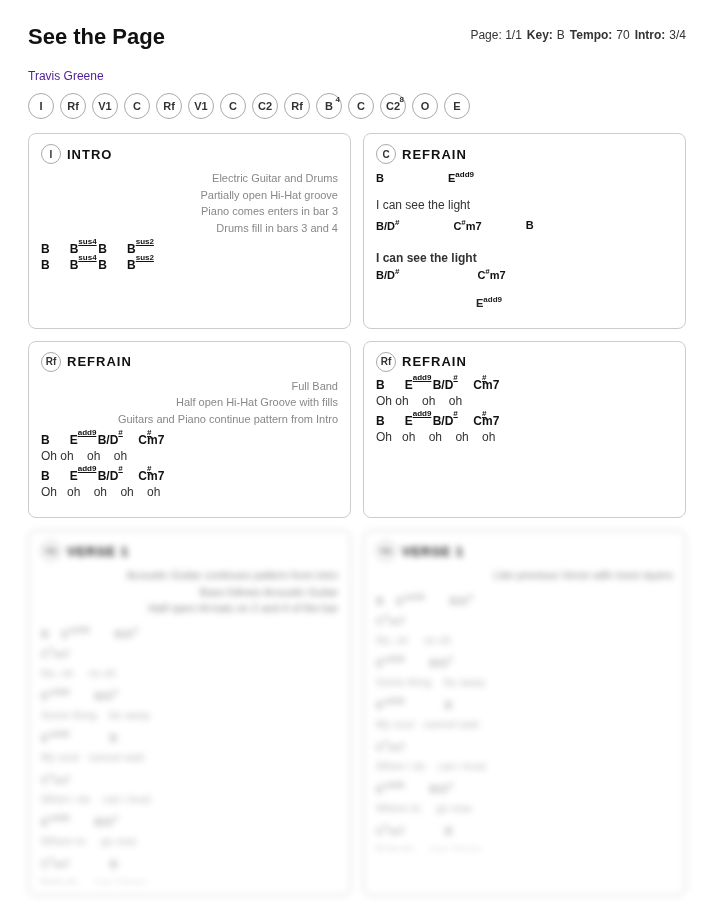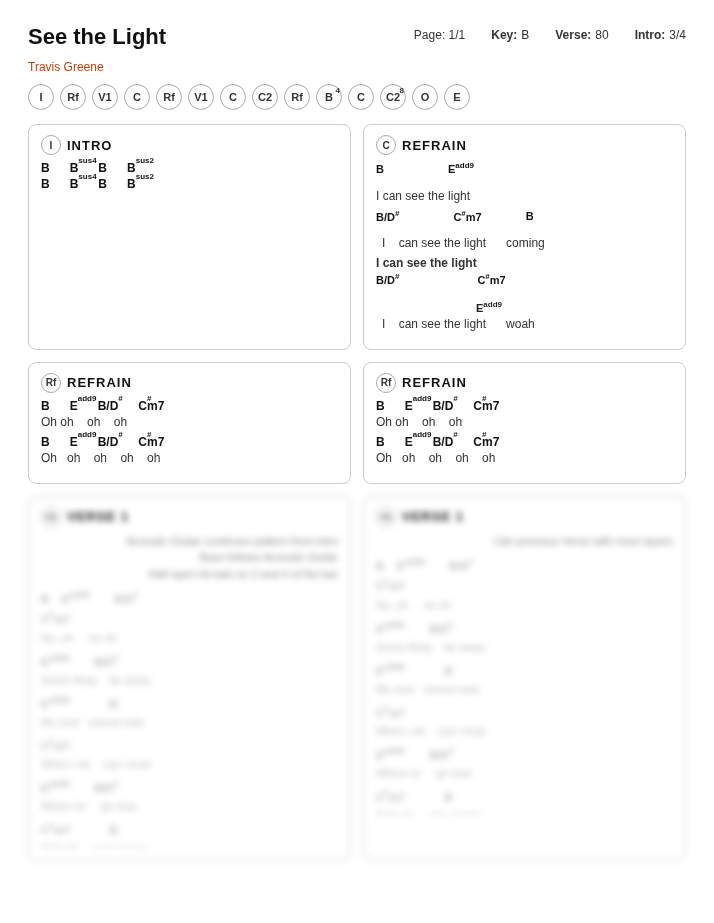--- a/index.html
+++ b/index.html
@@ -10,22 +10,22 @@
       width: 714px;
       min-height: 923px;
       padding: 24px 28px 20px 28px;
       font-size: 13px;
     }
 
     
     .header { display: flex; justify-content: space-between; align-items: flex-start; margin-bottom: 10px; }
     .header-left {}
     .song-title { font-size: 22px; font-weight: bold; color: #111; }
-    .song-artist { font-size: 12px; color: #c2410c; margin-top: 10px; }
-    .header-right { display: flex; gap: 26px; font-size: 12px; color: #333; align-items: flex-end; padding-top: 4px; }
+    .song-artist { font-size: 12px; color: #4c1d95; margin-top: 19px; }
+    .header-right { display: flex; gap: 5px; font-size: 12px; color: #333; align-items: flex-end; padding-top: 4px; }
     .header-right span { display: flex; gap: 4px; }
     .header-right strong { font-weight: bold; }
 
     
     .section-nav { display: flex; flex-wrap: wrap; gap: 6px; margin-bottom: 14px; align-items: center; }
     .nav-bubble {
       border: 1.5px solid #aaa;
       border-radius: 50%;
       width: 26px; height: 26px;
       display: flex; align-items: center; justify-content: center;
@@ -96,20 +96,21 @@
       font-size: 12px;
       color: #111;
       margin-right: 6px;
       position: relative;
     }
     .chord sup {
       font-size: 8px;
       font-weight: bold;
       position: absolute;
       top: -5px;
+      text-decoration: underline;
     }
 
     .lyric-line {
       font-size: 12px;
       color: #333;
       margin-bottom: 1px;
     }
 
     .bold-chord-row {
       display: flex;
@@ -126,34 +127,34 @@
     .col-unit .c { font-weight: bold; font-size: 11px; color: #111; white-space: nowrap; }
     .col-unit .l { font-size: 12px; color: #333; white-space: nowrap; }
 
     .line-only { font-size: 12px; color: #333; margin-bottom: 2px; font-weight: bold; }
   </style>
 </head>
 <body>
 
 <div class="header">
   <div class="header-left">
-    <div class="song-title">See the Light</div>
+    <div class="song-title">See the Page</div>
     <div class="song-artist">Travis Greene</div>
   </div>
   <div class="header-right">
     <span>
       <span>Page: 1/1</span>
     </span>
     <span>
       <strong>Key:</strong>
       <span>B</span>
     </span>
     <span>
-      <strong>Verse:</strong>
-      <span>80</span>
+      <strong>Tempo:</strong>
+      <span>70</span>
     </span>
     <span>
       <strong>Intro:</strong>
       <span>3/4</span>
     </span>
   </div>
 </div>
 
 <div class="section-nav">
   <div class="nav-bubble">I</div>
@@ -172,20 +173,26 @@
   <div class="nav-bubble">E</div>
 </div>
 
 <div class="main-grid">
 
   <div class="section-card">
     <div class="section-header">
       <div class="section-label-bubble">I</div>
       <div class="section-title">INTRO</div>
     </div>
+    <div class="section-subtitle">
+      Electric Guitar and Drums<br>
+      Partially open Hi-Hat groove<br>
+      Piano comes enters in bar 3<br>
+      Drums fill in bars 3 and 4
+    </div>
     <div class="bold-chord-row">
       <span class="chord"><strong>B</strong></span>
       <span class="chord"><strong>B<sup>sus4</sup></strong></span>
       <span class="chord"><strong>B</strong></span>
       <span class="chord"><strong>B<sup>sus2</sup></strong></span>
     </div>
     <div class="bold-chord-row">
       <span class="chord"><strong>B</strong></span>
       <span class="chord"><strong>B<sup>sus4</sup></strong></span>
       <span class="chord"><strong>B</strong></span>
@@ -221,47 +228,50 @@
         </div>
         <div class="col-unit" style="margin-left:50px;">
           <span class="c">C<sup style="font-size:8px">#</sup>m7</span>
           <span class="l">&nbsp;</span>
         </div>
         <div class="col-unit" style="margin-left:40px;">
           <span class="c">B</span>
           <span class="l">&nbsp;</span>
         </div>
       </div>
-      <div class="lyric-line" style="padding-left:6px;">I &nbsp;&nbsp; can see the light &nbsp;&nbsp;&nbsp;&nbsp; coming</div>
     </div>
 
     <div class="line-only">I can see the light</div>
 
     <div class="col-block">
       <div class="col-row">
         <div class="col-unit">
           <span class="c">B/D<sup style="font-size:8px">#</sup></span>
           <span class="l">&nbsp;</span>
         </div>
         <div class="col-unit" style="margin-left:74px;">
           <span class="c">C<sup style="font-size:8px">#</sup>m7</span>
           <span class="l">&nbsp;</span>
         </div>
       </div>
       <div style="margin-bottom:2px;">
         <span style="margin-left:100px; font-weight:bold; font-size:11px;">E<sup style="font-size:8px">add9</sup></span>
       </div>
-      <div class="lyric-line" style="padding-left:6px;">I &nbsp;&nbsp; can see the light &nbsp;&nbsp;&nbsp;&nbsp; woah</div>
     </div>
   </div>
 
   <div class="section-card">
     <div class="section-header">
       <div class="section-label-bubble">Rf</div>
       <div class="section-title">REFRAIN</div>
+    </div>
+    <div class="section-subtitle">
+      Full Band<br>
+      Half open Hi-Hat Groove with fills<br>
+      Guitars and Piano continue pattern from Intro
     </div>
     <div class="col-block">
       <div class="bold-chord-row">
         <span class="chord"><strong>B</strong></span>
         <span class="chord"><strong>E<sup>add9</sup></strong></span>
         <span class="chord"><strong>B/D<sup>#</sup></strong></span>
         <span class="chord"><strong>C<sup>#</sup>m7</strong></span>
       </div>
       <div class="lyric-line">Oh oh &nbsp;&nbsp; oh &nbsp;&nbsp; oh</div>
     </div>

